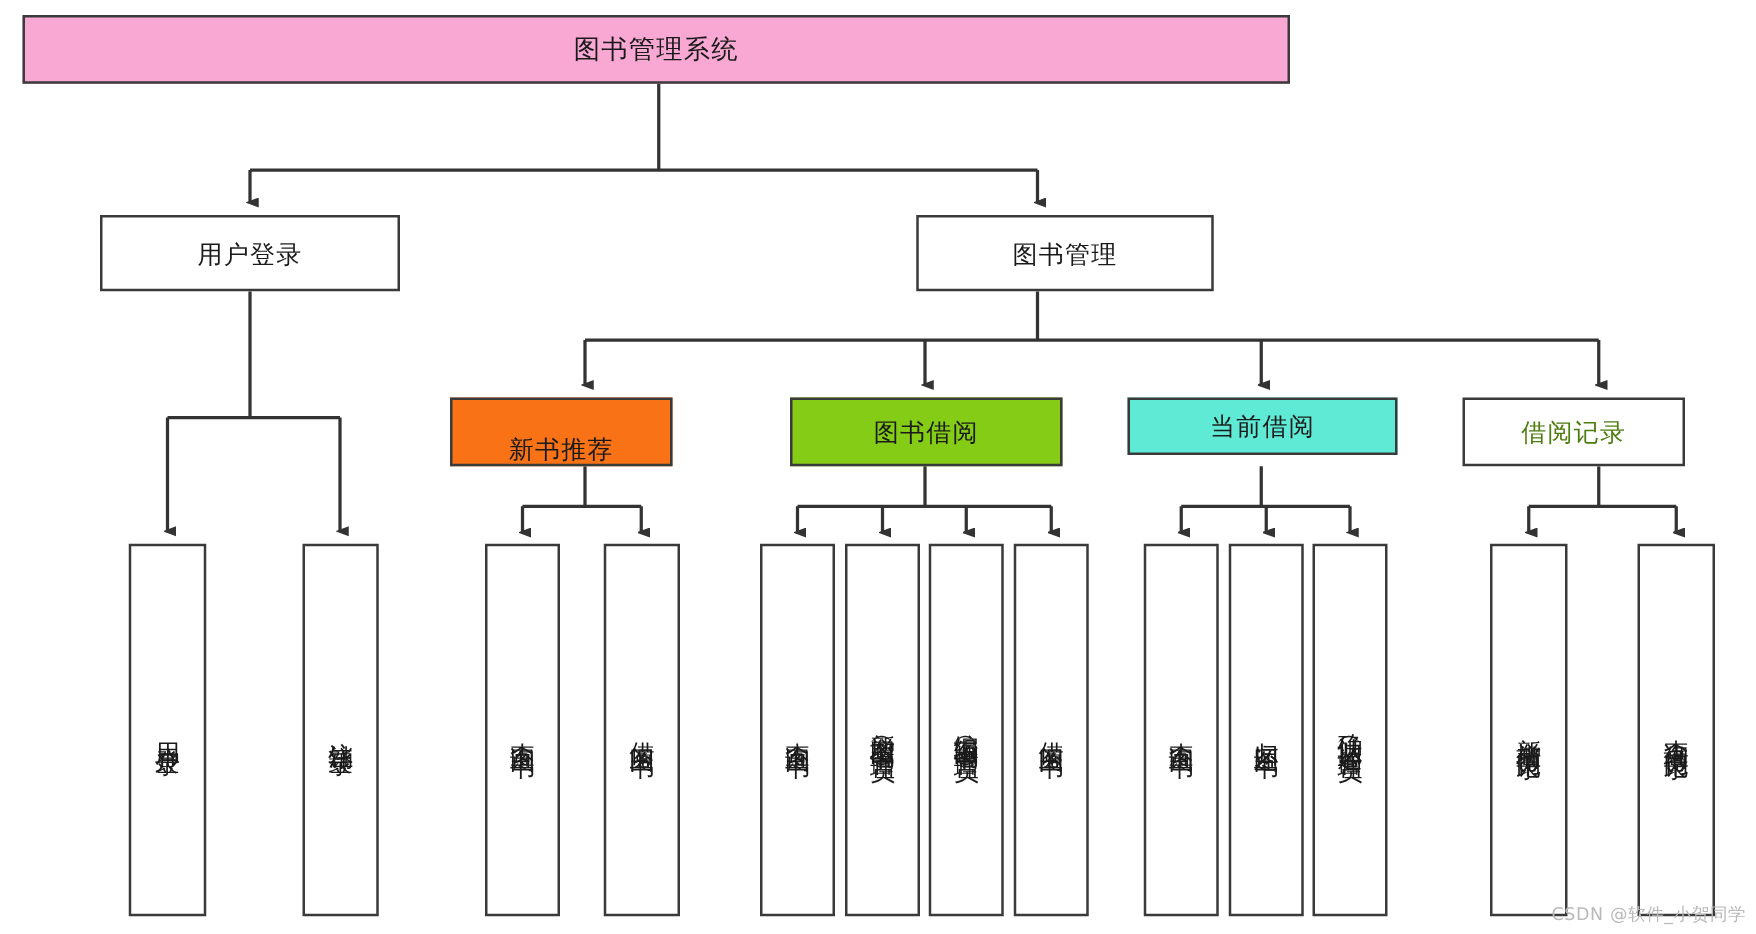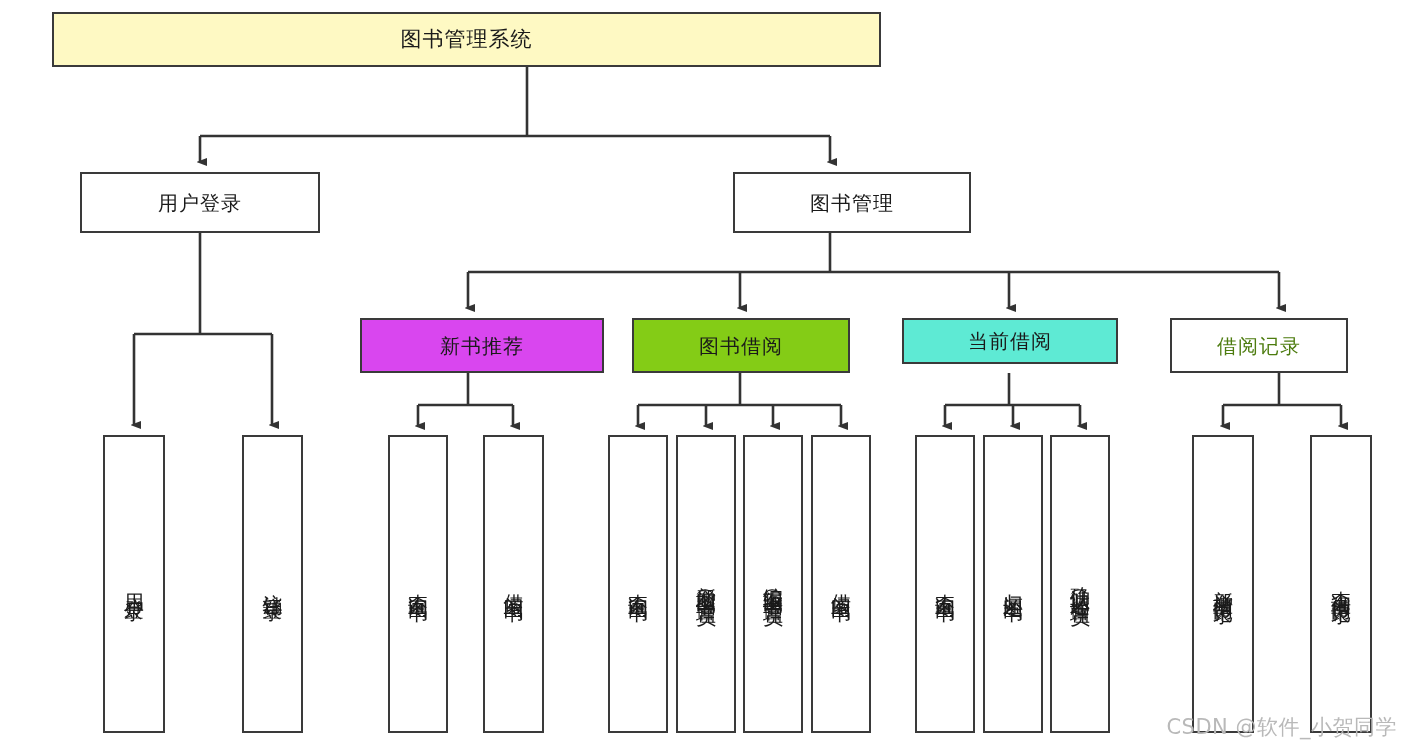--- a/index.html
+++ b/index.html
@@ -57,21 +57,21 @@
     white-space: nowrap;
   }
   .node.v .lbl {
     writing-mode: vertical-rl;
     text-orientation: upright;
   }
   #watermark {
     position: absolute;
     right: 8px;
     bottom: 6px;
-    font-size: 21px;
+    font-size: 14px;
     color: #b9b9b9;
     letter-spacing: 0.5px;
     white-space: nowrap;
   }
 </style>
 </head>
 <body>
 
 <div id="canvas">
 
@@ -118,32 +118,32 @@
       <path d="M1013,405 L1013,426" marker-end="url(#arrow)"></path>
       <path d="M1080,405 L1080,426" marker-end="url(#arrow)"></path>
 
       <path d="M1279,373 L1279,405"></path>
       <path d="M1223,405 L1341,405"></path>
       <path d="M1223,405 L1223,426" marker-end="url(#arrow)"></path>
       <path d="M1341,405 L1341,426" marker-end="url(#arrow)"></path>
     </g>
   </svg>
 
-  <div class="node h root" style="left: 18px; top: 12px; width: 829px; height: 55px; border-color: rgb(58, 58, 58); background: #fef9c3; color: rgb(26, 26, 26); margin-left: 34px;">
+  <div class="node h root" style="left: 18px; top: 12px; width: 1014px; height: 55px; border-color: rgb(58, 58, 58); background: #f9a8d4; color: rgb(26, 26, 26);">
     <span class="lbl">图书管理系统</span>
   </div>
 
   <div class="node h" style="left: 80px; top: 172px; width: 240px; height: 61px; border-color: rgb(58, 58, 58); background: rgb(255, 255, 255); color: rgb(26, 26, 26);">
     <span class="lbl">用户登录</span>
   </div>
   <div class="node h" style="left: 712px; top: 172px; width: 238px; height: 61px; border-color: rgb(58, 58, 58); background: rgb(255, 255, 255); color: rgb(26, 26, 26); margin-left: 21px;">
     <span class="lbl">图书管理</span>
   </div>
 
-  <div class="node h" style="left: 360px; top: 318px; width: 244px; height: 55px; border-color: rgb(58, 58, 58); background: #d946ef; color: rgb(26, 26, 26);">
+  <div class="node h" style="left: 360px; top: 318px; width: 178px; height: 55px; border-color: rgb(58, 58, 58); background: #f97316; color: rgb(26, 26, 26); align-items: flex-end;">
     <span class="lbl">新书推荐</span>
   </div>
   <div class="node h" style="left: 632px; top: 318px; width: 218px; height: 55px; border-color: rgb(58, 58, 58); background: #84cc16; color: rgb(26, 26, 26);">
     <span class="lbl">图书借阅</span>
   </div>
   <div class="node h" style="left: 902px; top: 318px; width: 216px; height: 46px; border-color: rgb(58, 58, 58); background: #5eead4; color: rgb(26, 26, 26);">
     <span class="lbl">当前借阅</span>
   </div>
   <div class="node h" style="left: 1170px; top: 318px; width: 178px; height: 55px; border-color: rgb(58, 58, 58); background: rgb(255, 255, 255); color: #4d7c0f; justify-content: center;">
     <span class="lbl">借阅记录</span>

